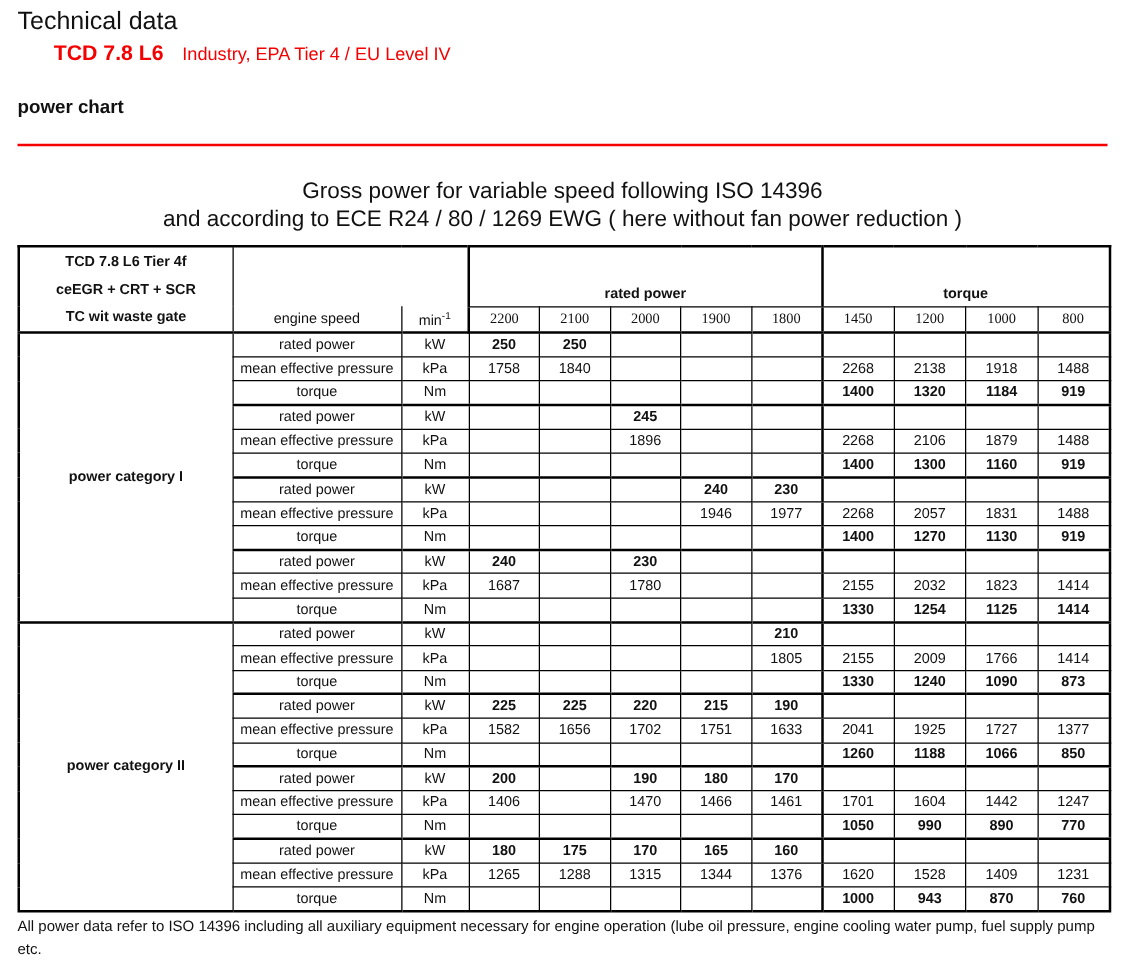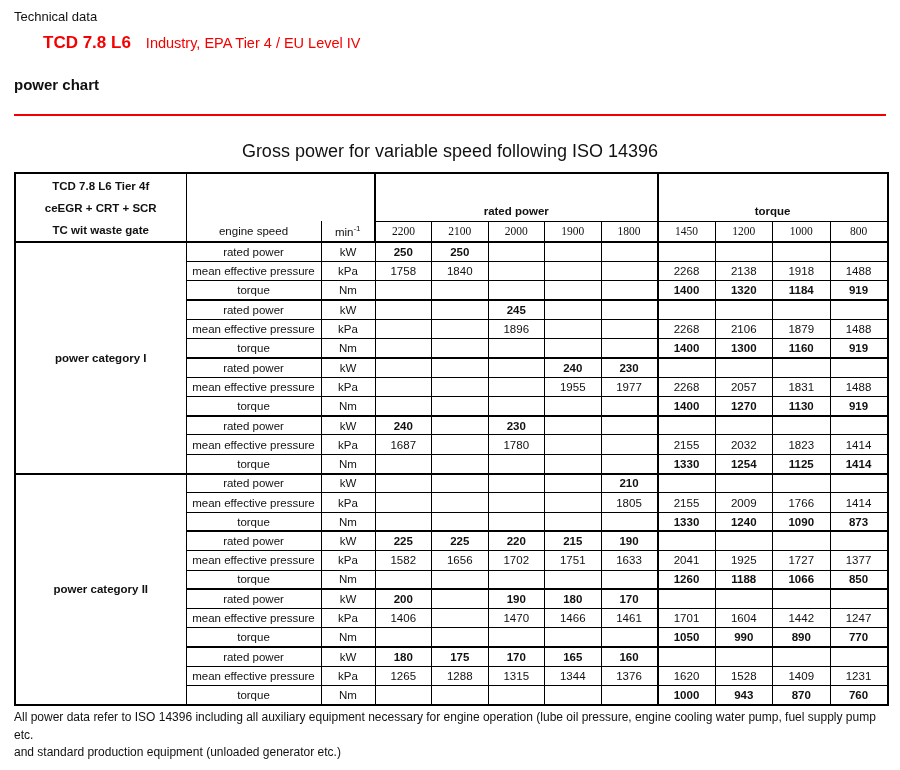--- a/index.html
+++ b/index.html
@@ -5,21 +5,21 @@
   html, body { margin: 0; padding: 0; overflow: hidden; }
   body {
     width: 900px; height: 770px;
     background: #ffffff;
     color: #111111;
     font-family: "Liberation Sans", sans-serif;
   }
   .page { padding: 0 14px; }
 
   
-  .title { padding-top: 7px; font-size: 13px; line-height: 20px; }
+  .title { padding-top: 7px; font-size: 20px; line-height: 20px; }
   .model-line { margin-top: 5px; line-height: 22px; margin-left: 29px; }
   .model-name { color: var(--accent, #f40000); font-size: 17px; font-weight: bold; }
   .model-sub  { color: var(--accent, #f40000); font-size: 14.5px; margin-left: 15px; }
   .section-title { margin-top: 21px; font-size: 15px; font-weight: bold; line-height: 19px; }
   .rule { margin-top: 20px; height: 2px; background: var(--accent, #f40000); border: none; }
 
   
   .caption { margin-top: 24px; text-align: center; font-size: 18px; line-height: 23px; }
 
   
@@ -88,20 +88,21 @@
   <div class="model-line">
     <span class="model-name">TCD 7.8 L6</span><span class="model-sub">Industry, EPA  Tier 4 / EU Level IV</span>
   </div>
 
   <div class="section-title">power chart</div>
 
   <hr class="rule">
 
   <div class="caption">
     <div>Gross power for variable speed following ISO 14396</div>
+    <div>and according to ECE R24 / 80 / 1269 EWG ( here without fan power reduction )</div>
   </div>
 
   <table class="power">
     <colgroup>
       <col style="width:171px">
       <col style="width:135px">
       <col style="width:54px">
       <col style="width:56.5px">
         <col style="width:56.5px">
         <col style="width:56.5px">
@@ -229,21 +230,21 @@
           <td class="val b"></td>
           <td class="val b"></td>
           <td class="val b"></td>
         </tr>
         <tr>
           <td class="param">mean effective pressure</td>
           <td class="unit">kPa</td>
           <td class="val"></td>
           <td class="val"></td>
           <td class="val"></td>
-          <td class="val">1955</td>
+          <td class="val">1946</td>
           <td class="val">1977</td>
           <td class="val tq-start">2268</td>
           <td class="val">2057</td>
           <td class="val">1831</td>
           <td class="val">1488</td>
         </tr>
         <tr class="block-end">
           <td class="param">torque</td>
           <td class="unit">Nm</td>
           <td class="val b"></td>

